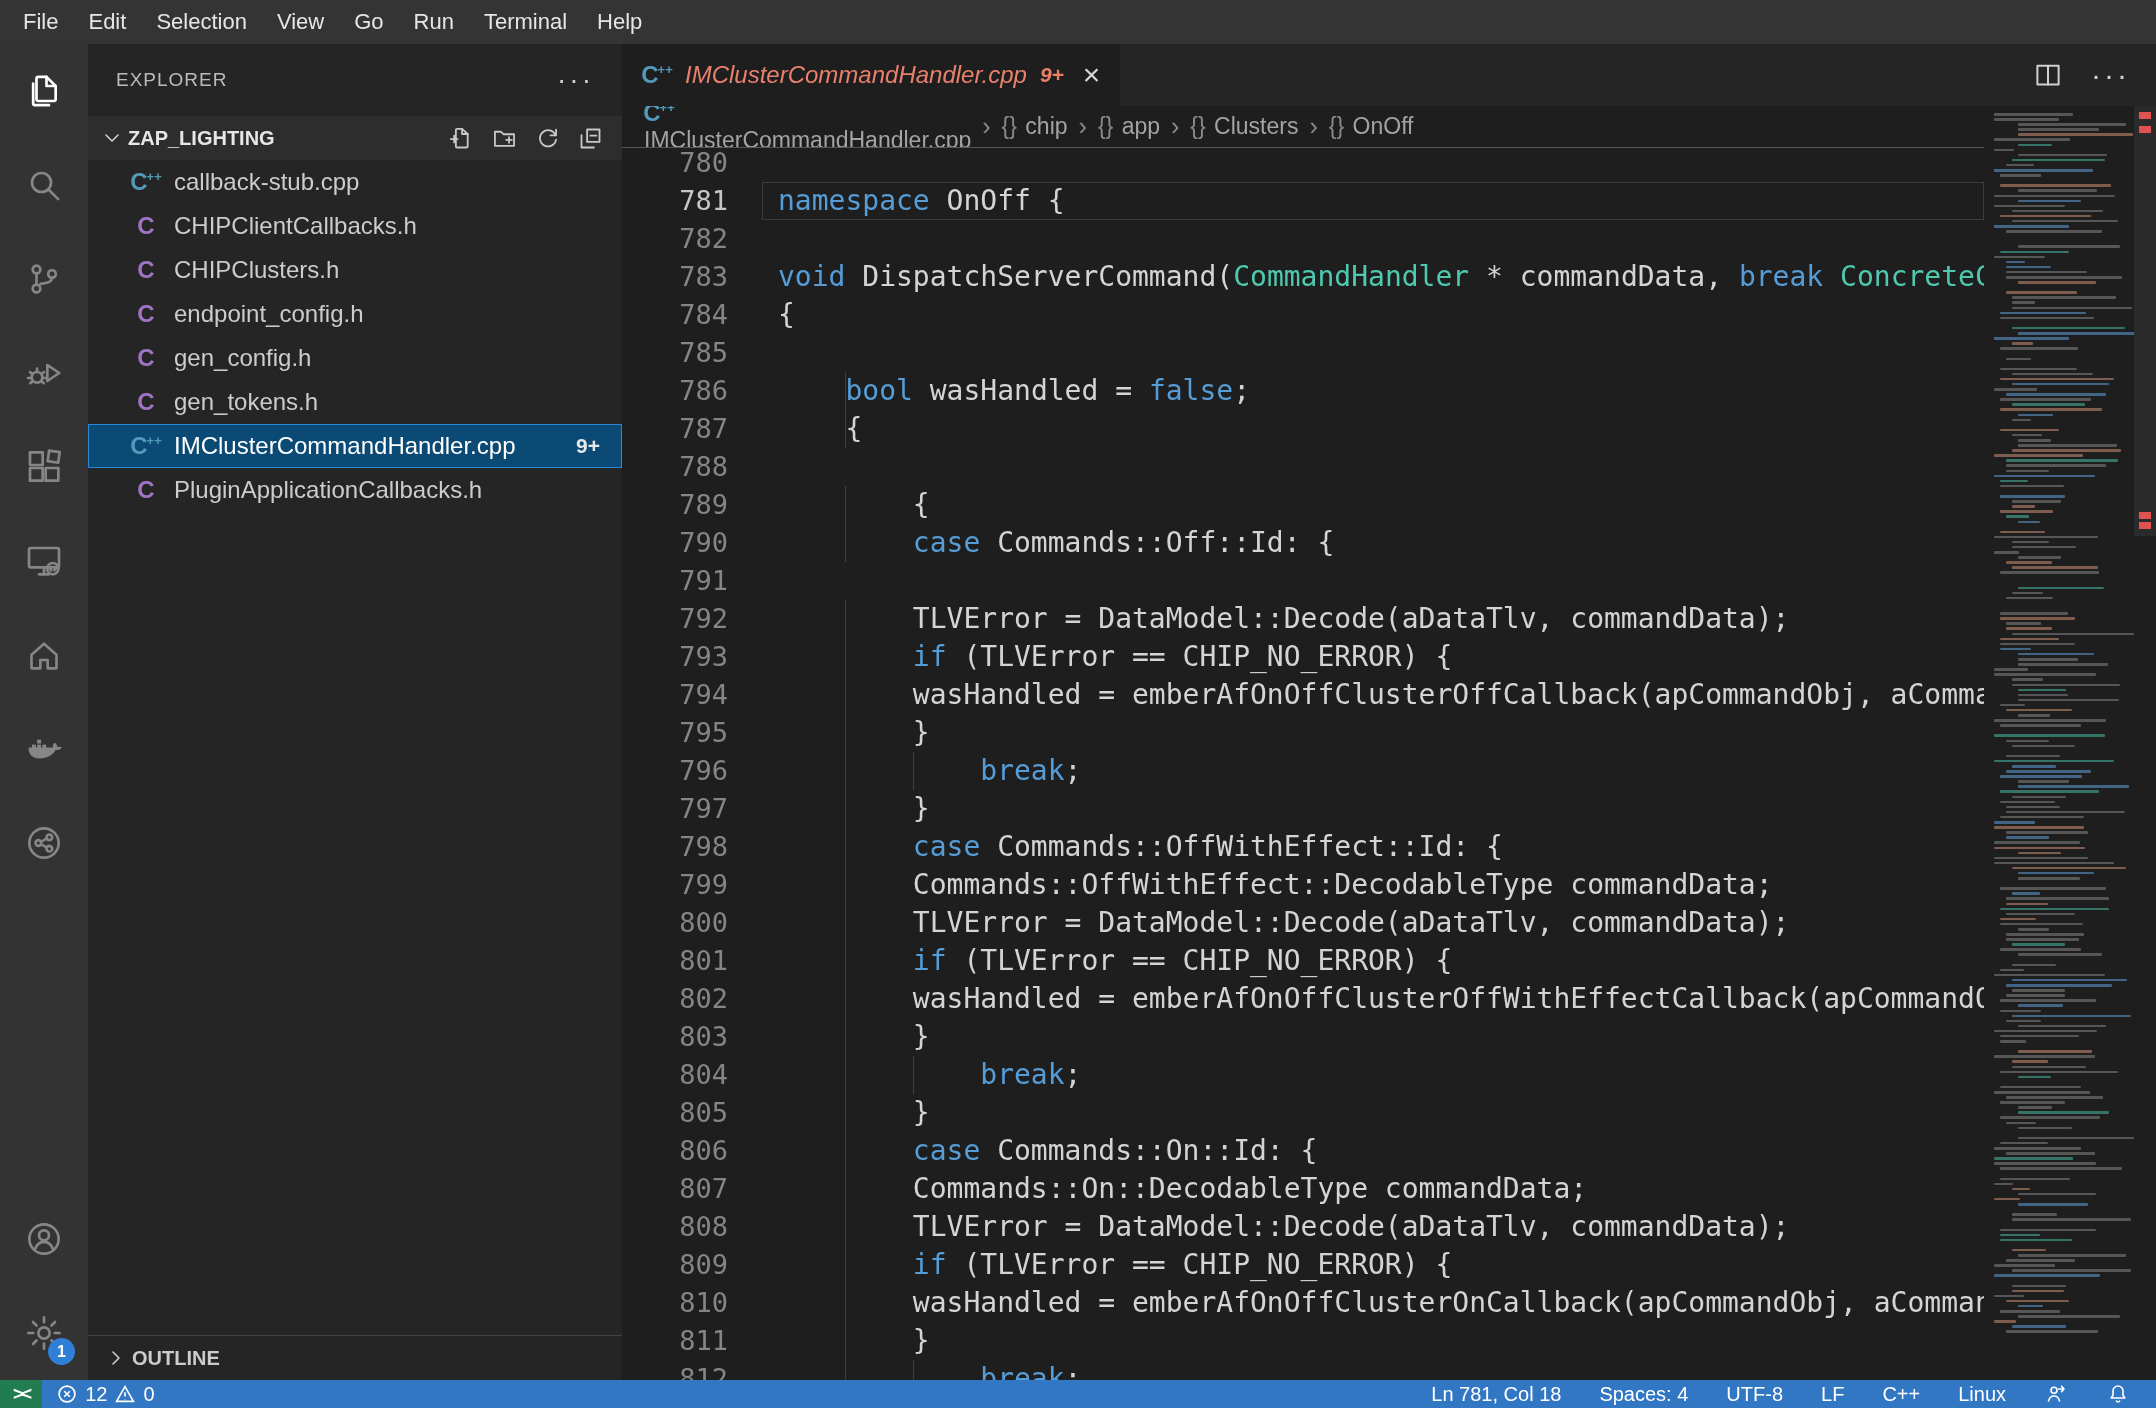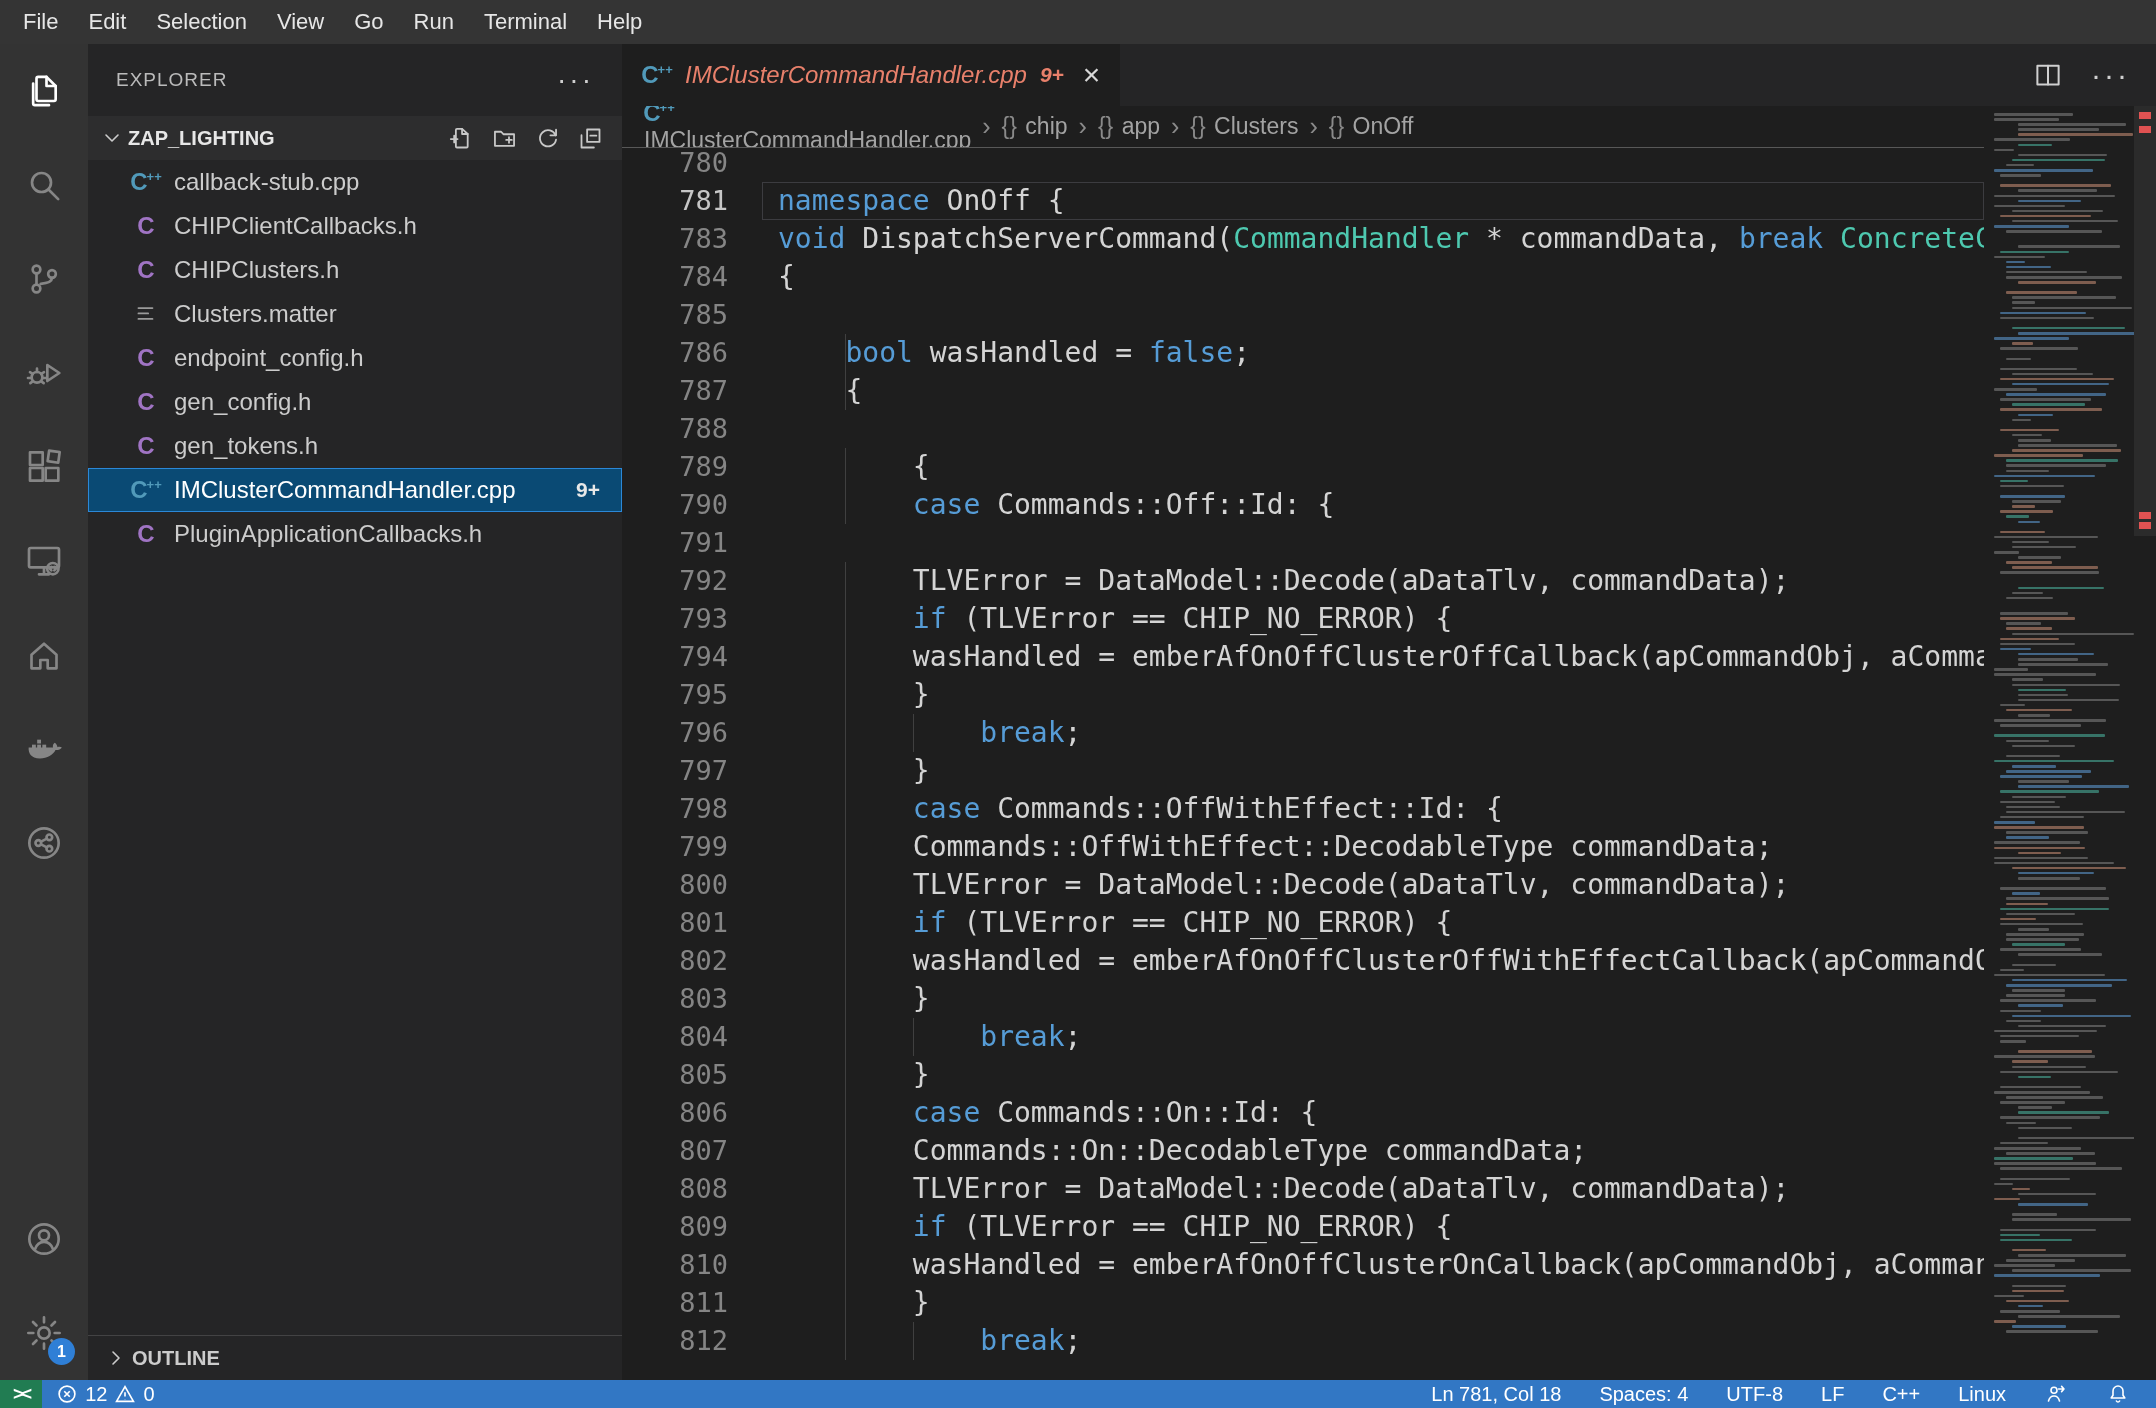--- a/index.html
+++ b/index.html
@@ -276,28 +276,20 @@
             <span class="fname">CHIPClientCallbacks.h</span>
      </div>
           <div class="file-row">
      <span class="fico">
               <b class="cl1" style="color:var(--header-icon)">C</b>
             </span>
             <span class="fname">CHIPClusters.h</span>
      </div>
           <div class="file-row">
      <span class="fico">
-              <svg viewBox="0 0 24 24" fill="none" stroke="currentColor" stroke-width="1.6" stroke-linecap="round" stroke-linejoin="round">
-                <path d="M5 6.5h13M5 11.5h9M5 16.5h13"></path>
-              </svg>
-            </span>
-            <span class="fname">Clusters.matter</span>
-     </div>
-          <div class="file-row">
-     <span class="fico">
               <b class="cl1" style="color:var(--header-icon)">C</b>
             </span>
             <span class="fname">endpoint_config.h</span>
      </div>
           <div class="file-row">
      <span class="fico">
               <b class="cl1" style="color:var(--header-icon)">C</b>
             </span>
             <span class="fname">gen_config.h</span>
      </div>
@@ -365,20 +357,21 @@
             <span class="bc-item"><span class="sym">{}</span> app</span>
             <span class="sep">›</span>
             <span class="bc-item"><span class="sym">{}</span> Clusters</span>
             <span class="sep">›</span>
             <span class="bc-item"><span class="sym">{}</span> OnOff</span>
           </div>
         <div class="code">
             <div class="lines">
               <div class="cl"><span class="ln">780</span><span class="ct"><span></span></span></div>
               <div class="cl cur"><span class="ln">781</span><span class="ct"><b class="curbox"></b><span></span><span class="k">namespace</span><span class="p"> OnOff {</span></span></div>
+              <div class="cl"><span class="ln">782</span><span class="ct"><span></span></span></div>
               <div class="cl"><span class="ln">783</span><span class="ct"><span></span><span class="k">void</span><span class="p"> DispatchServerCommand(</span><span class="y">CommandHandler</span><span class="p"> * commandData, </span><span class="k">break</span><span class="p"> </span><span class="y">ConcreteCommandPath</span></span></div>
               <div class="cl"><span class="ln">784</span><span class="ct"><span></span><span class="p">{</span></span></div>
               <div class="cl"><span class="ln">785</span></div>
               <div class="cl"><span class="ln">786</span><span class="ct"><b class="g" style="left:calc(16px + 4ch)"></b><span>    </span><span class="k">bool</span><span class="p"> wasHandled = </span><span class="k">false</span><span class="p">;</span></span></div>
               <div class="cl"><span class="ln">787</span><span class="ct"><b class="g" style="left:calc(16px + 4ch)"></b><span>    </span><span class="p">{</span></span></div>
               <div class="cl"><span class="ln">788</span></div>
               <div class="cl"><span class="ln">789</span><span class="ct"><b class="g" style="left:calc(16px + 4ch)"></b><span>        </span><span class="p">{</span></span></div>
               <div class="cl"><span class="ln">790</span><span class="ct"><b class="g" style="left:calc(16px + 4ch)"></b><span>        </span><span class="k">case</span><span class="p"> Commands::Off::Id: {</span></span></div>
               <div class="cl"><span class="ln">791</span></div>
               <div class="cl"><span class="ln">792</span><span class="ct"><b class="g" style="left:calc(16px + 4ch)"></b><span>        </span><span class="p">TLVError = DataModel::Decode(aDataTlv, commandData);</span></span></div>

